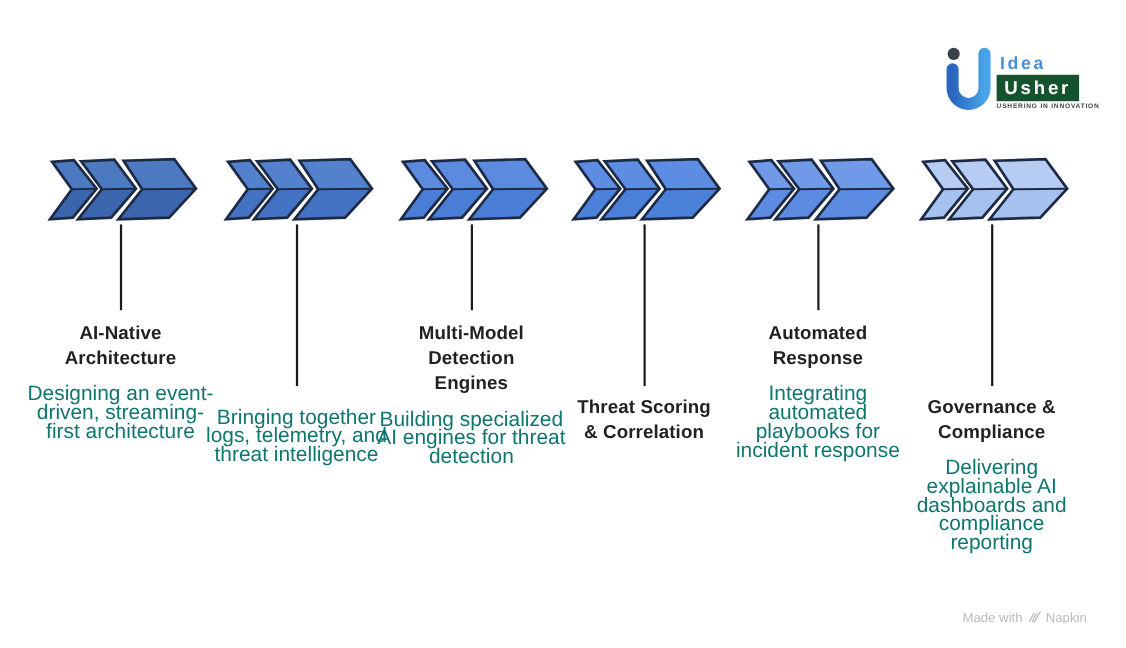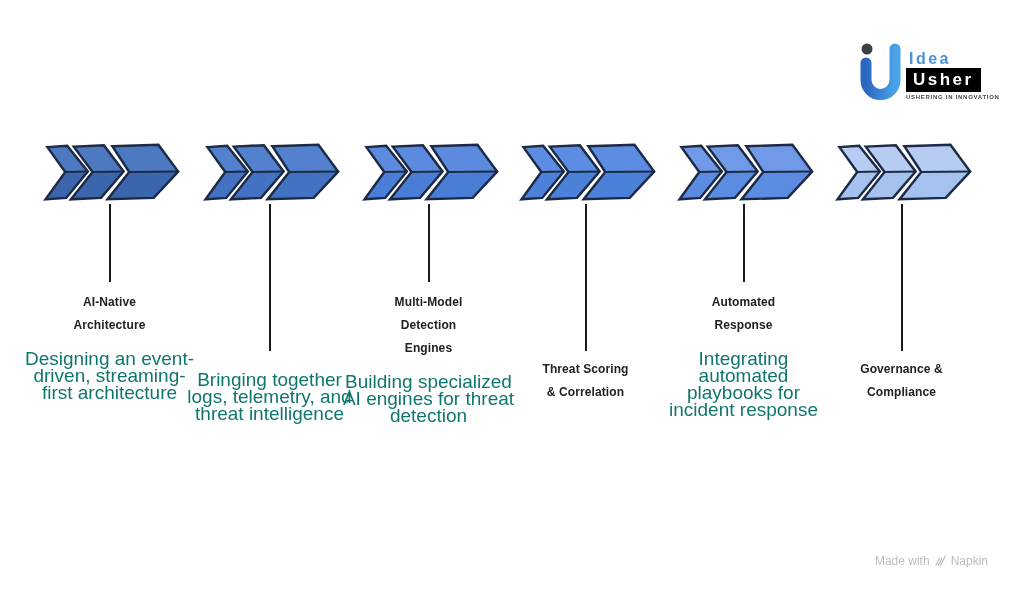--- a/index.html
+++ b/index.html
@@ -7,21 +7,21 @@
     position:relative;width:1024px;height:567px;background:#ffffff;
     font-family:"Liberation Sans",sans-serif;overflow:hidden;
   }
   
   .chev{position:absolute;top:143px;width:143px;height:59px;display:block;}
   
   .connector{position:absolute;width:2px;background:#1a1a1a;}
   
   .textcol{position:absolute;width:176px;text-align:center;}
   .textcol h3{
-    margin:0;font-size:12px;line-height:23px;font-weight:bold;
+    margin:0;font-size:17px;line-height:23px;font-weight:bold;
     color:#202124;white-space:pre-line;letter-spacing:.1px;
   }
   .textcol p{
     margin:13px 0 0 0;font-size:19px;line-height:17px;
     color:#0f766e;white-space:pre-line;
   }
   
   .logo{position:absolute;top:42px;left:857px;display:flex;align-items:flex-start;}
   .logo-mark{width:46px;height:62px;flex:0 0 auto;}
   .logo-text{margin-left:3px;padding-top:8px;}
@@ -55,21 +55,21 @@
         <linearGradient id="lgmark" x1="0" y1="0" x2="1" y2="0">
           <stop offset="0" stop-color="#2a66c0"></stop>
           <stop offset="1" stop-color="#49a3e8"></stop>
         </linearGradient>
       </defs>
       <circle cx="10" cy="7" r="5.5" fill="#3b4046"></circle>
       <path d="M9,21 L9,38 A14.5,14.5 0 0 0 38,38 L38,7" fill="none" stroke="url(#lgmark)" stroke-width="11" stroke-linecap="round"></path>
     </svg>
     <div class="logo-text">
       <div class="logo-word1" style="color: rgb(74, 144, 216);">Idea</div>
-      <div class="logo-word2" style="background: #000000;">Usher</div>
+      <div class="logo-word2" style="background: #14532d;">Usher</div>
       <div class="logo-tagline">USHERING IN INNOVATION</div>
     </div>
   </header>
 
   <div id="stages">
       <div>
         <svg viewBox="0 0 152 62" class="chev" style="left: 38px;">
           <defs>
             <linearGradient id="stageGrad0" x1="0" y1="0" x2="0" y2="1">
               <stop offset="0" stop-color="#4d79c1"></stop>
@@ -209,20 +209,25 @@
           <polygon points="38,3.5 70,2 91,30 67,58 35,59.5 58,30.5" fill="url(#stageGrad5)" stroke="#1c2a45" stroke-width="2.6"></polygon>
           <polygon points="79,3 128,1.5 149,30 123,58 74,59.5 97,30.5" fill="url(#stageGrad5)" stroke="#1c2a45" stroke-width="2.6"></polygon>
           <line x1="29" y1="30.5" x2="53" y2="30" stroke="#1c2a45" stroke-width="2"></line>
           <line x1="58" y1="30.5" x2="91" y2="30" stroke="#1c2a45" stroke-width="2"></line>
           <line x1="97" y1="30.5" x2="149" y2="30" stroke="#1c2a45" stroke-width="2"></line>
         </svg>
         <div class="connector" style="left: 900.5px; top: 204px; height: 147px; background: rgb(26, 26, 26);"></div>
         <div class="textcol" style="left: 813.5px; top: 358px;">
           <h3>Governance &amp;
 Compliance</h3>
+          <p>Delivering
+explainable AI
+dashboards and
+compliance
+reporting</p>
         </div>
       </div>
     </div>
 
   <footer class="credit">
     <span>Made with</span>
     <svg class="napkin-icon" viewBox="0 0 13 12" aria-hidden="true">
       <path d="M2,10 L5.5,3 M4.5,10 L8,3 M6,11 L11.5,1" stroke="#bcbcbc" stroke-width="1.2" fill="none" stroke-linecap="round"></path>
     </svg>
     <span>Napkin</span>

